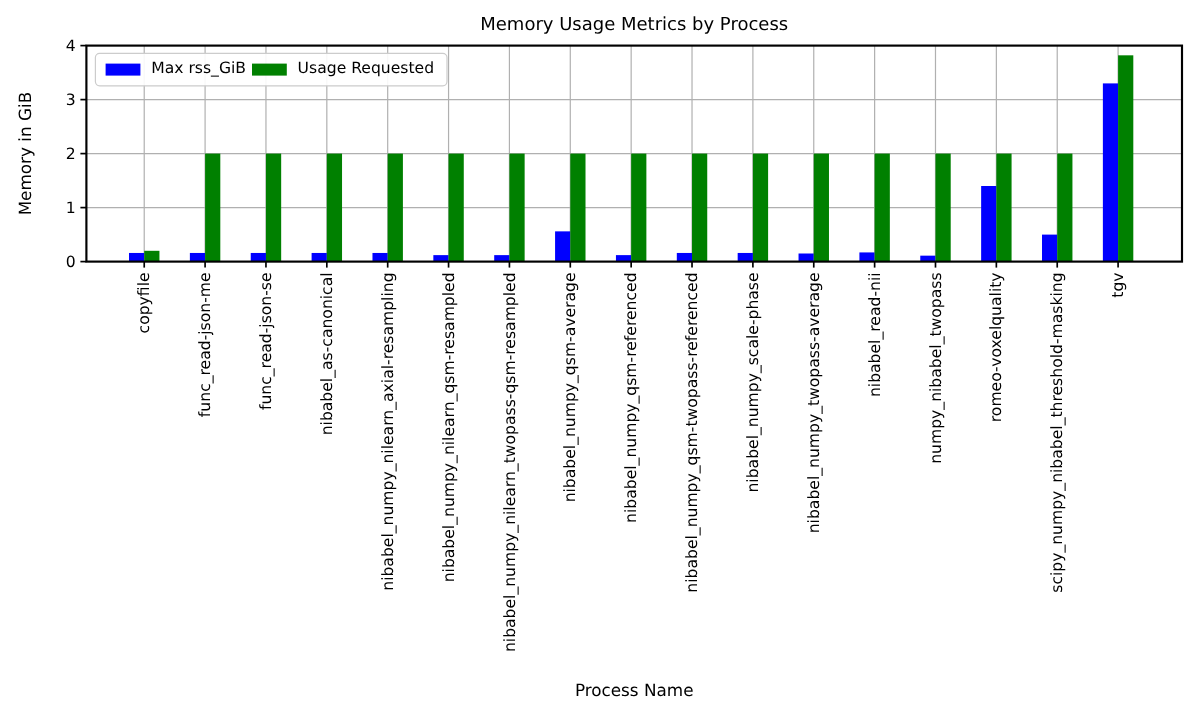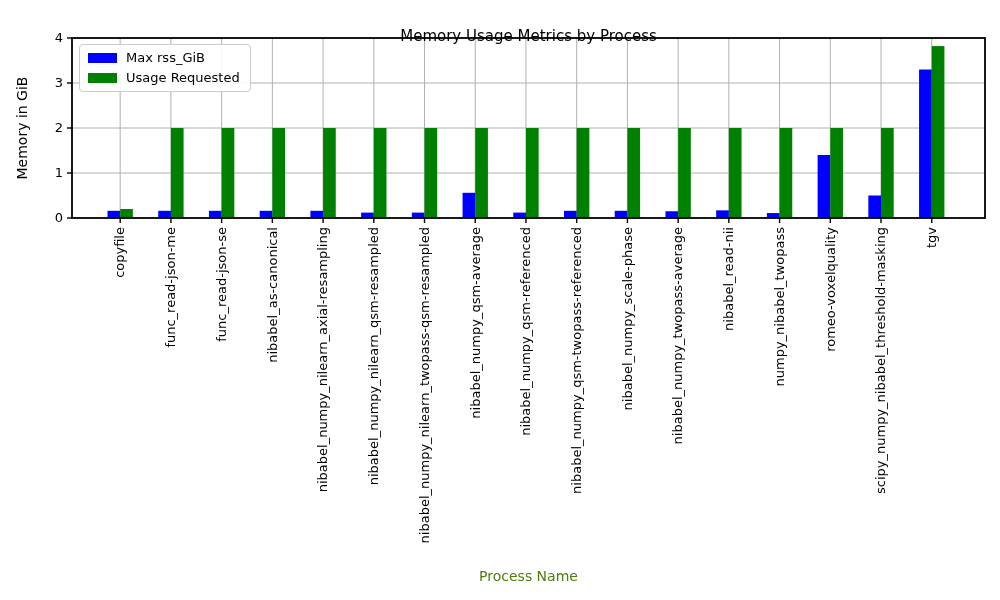--- a/index.html
+++ b/index.html
@@ -22,52 +22,50 @@
   }
   .chart-title {
     position: absolute;
     left: 72px;
     width: 913px;
     top: 11px;
     text-align: center;
     font-size: 15px;
     color: #000000;
     white-space: nowrap;
-    margin-top: 16px;
   }
   .y-axis-label {
     position: absolute;
     left: 8px;
     top: 128px;
     transform: translate(-50%, -50%) rotate(-90deg);
     transform-origin: center center;
     font-size: 14px;
     color: #000000;
     white-space: nowrap;
     margin-left: 14px;
   }
   .x-axis-label {
     position: absolute;
     left: 72px;
     width: 913px;
     top: 568px;
     text-align: center;
     font-size: 14px;
-    color: #4d7c0f;
+    color: #000000;
   }
   .legend {
     position: absolute;
     left: 79px;
     top: 44px;
     background: rgba(255,255,255,0.9);
     border: 1px solid #cccccc;
     border-radius: 4px;
     padding: 5px 10px 6px 8px;
     display: flex;
-    flex-direction: column;
     gap: 5px;
   }
   .legend-row {
     display: flex;
     align-items: center;
     gap: 9px;
   }
   .legend-swatch {
     width: 29px;
     height: 10px;

